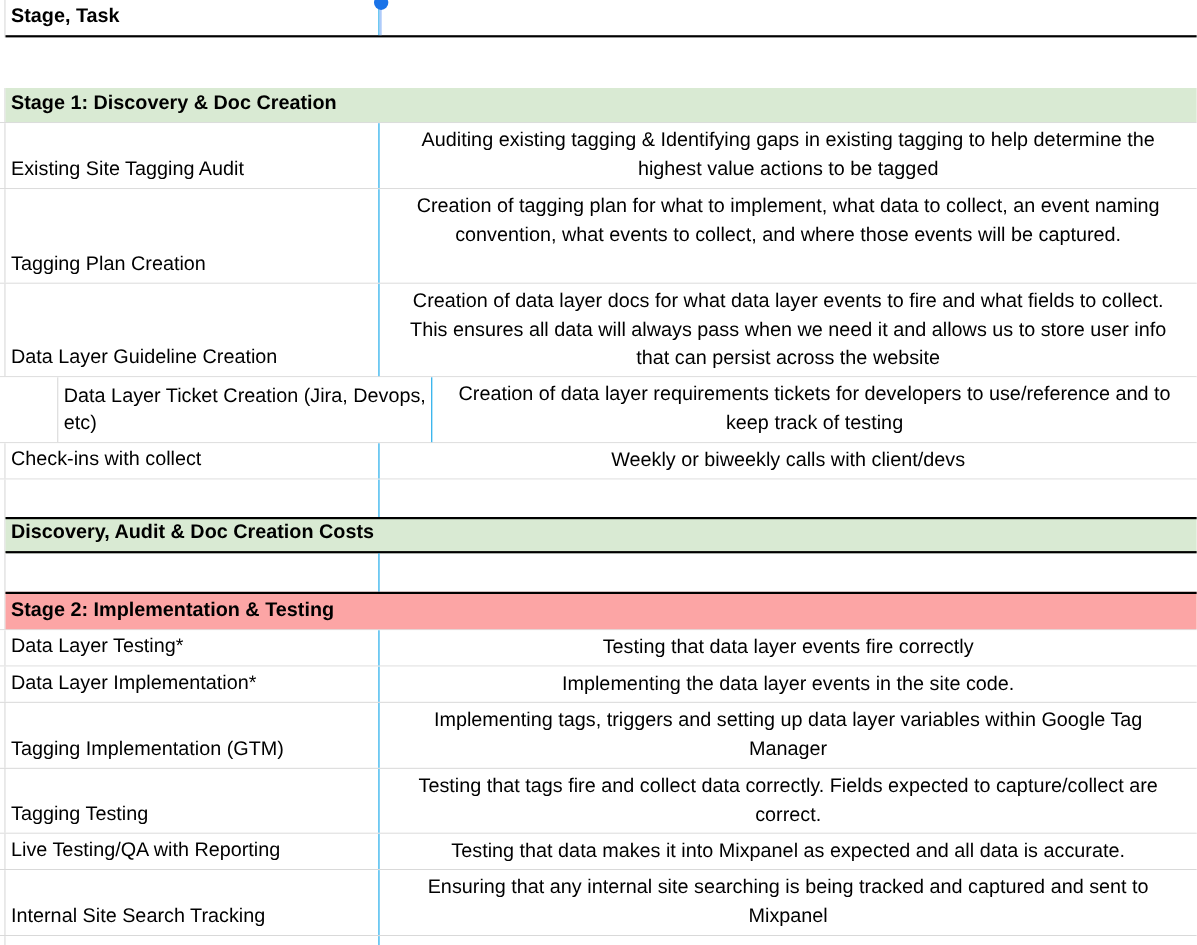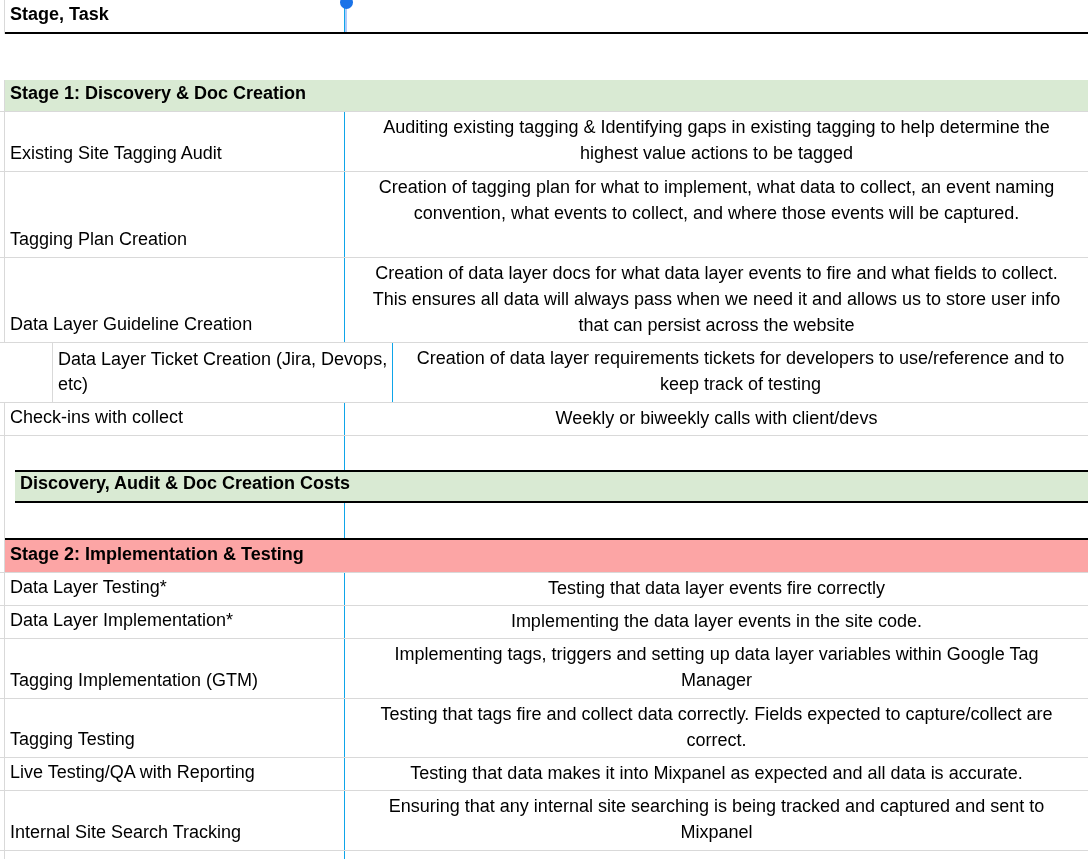--- a/index.html
+++ b/index.html
@@ -111,21 +111,21 @@
     <div class="sliver"></div>
     <div class="content">
       <div class="c1">
         <span class="txt"></span>
       </div>
       <div class="c2">
         <span class="txt"></span>
       </div>
     </div>
   </div>
-    <div class="row nb banner" style="height: 33px; gap: 10px;">
+    <div class="row nb banner" style="height: 33px;">
     <div class="sliver"></div>
     <div class="content bt-black bb-black" style="background: rgb(217, 234, 211);">
       <div class="c1">
         <span class="txt">Discovery, Audit &amp; Doc Creation Costs</span>
       </div>
       <div class="c2">
         <span class="txt"></span>
       </div>
     </div>
   </div>

